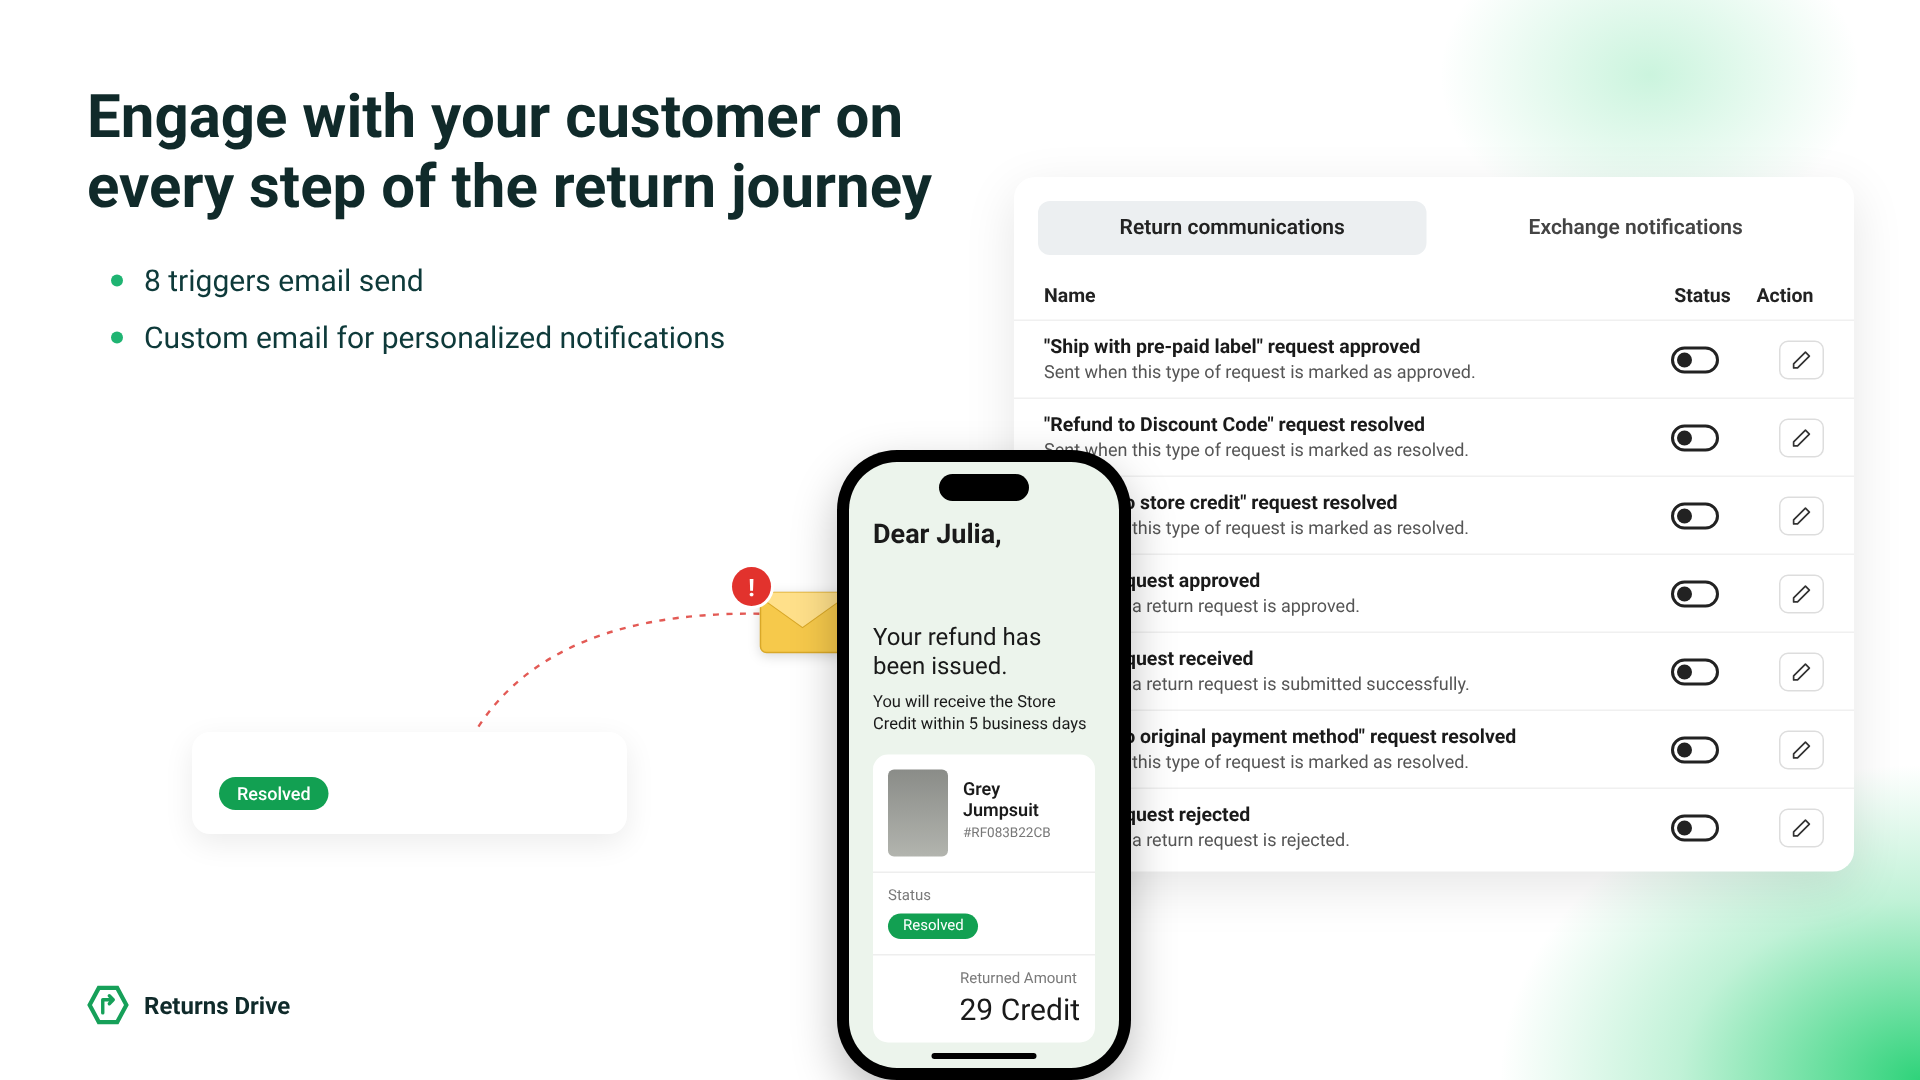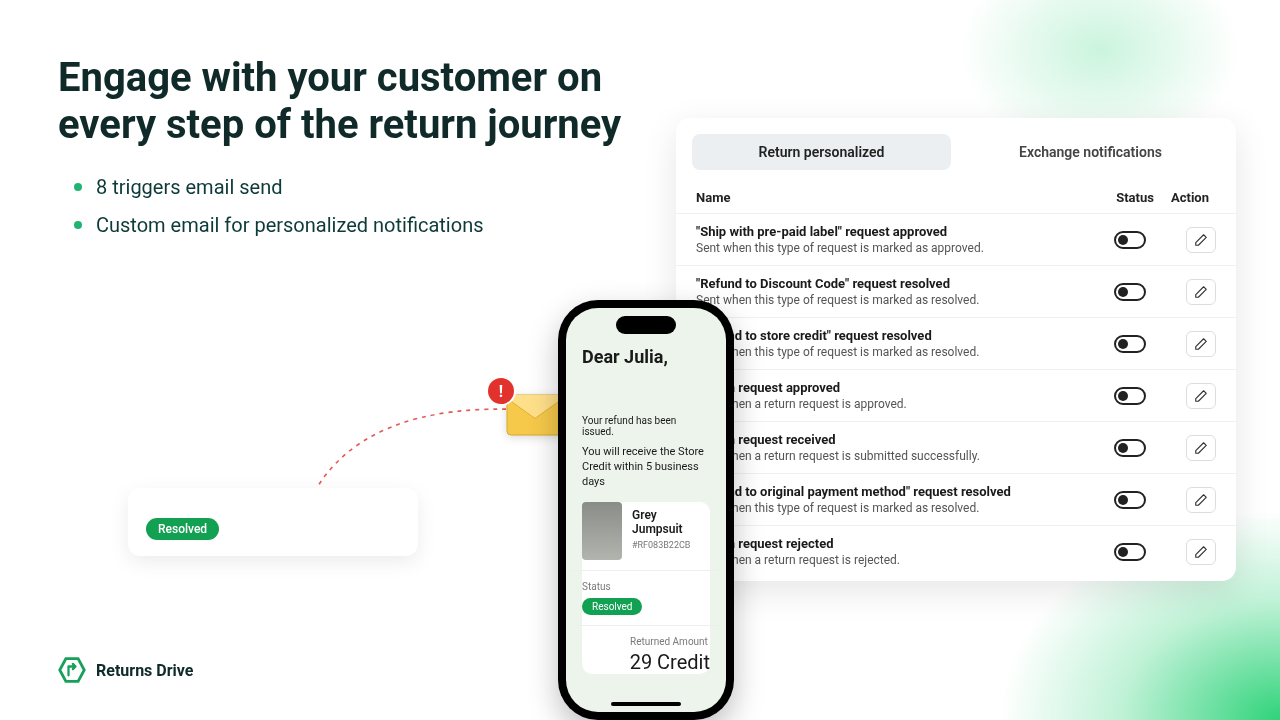--- a/index.html
+++ b/index.html
@@ -112,21 +112,21 @@
   font-size: 16px;
   font-weight: 700;
   box-shadow: 0 0 0 2px #fff;
 }
 
 
 .phone {
   position: absolute;
   left: 558px;
   top: 300px;
-  width: 176px;
+  width: 196px;
   height: 420px;
   background: #000;
   border-radius: 40px;
   padding: 8px;
   box-shadow: 0 12px 30px rgba(0,0,0,0.25);
   z-index: 5;
 }
 .phone-screen {
   background: #ecf4ec;
   border-radius: 32px;
@@ -143,25 +143,26 @@
   height: 18px;
   background: #000;
   border-radius: 12px;
 }
 .phone-content {
   padding: 38px 16px 10px 16px;
   font-size: 11px;
   color: #1a1a1a;
 }
 .dear { font-size: 18px; font-weight: 700; margin-bottom: 10px; }
-.refund-msg { font-size: 10px; margin-bottom: 8px; margin-top: 48px; }
+.refund-msg { font-size: 16px; margin-bottom: 8px; margin-top: 48px; }
 .refund-msg2 { font-size: 11px; line-height: 1.35; margin-bottom: 12px; }
 .product-card {
   background: #fff;
   border-radius: 10px;
+  padding: 10px;
 }
 .product-top { display: flex; gap: 10px; }
 .product-img {
   width: 40px; height: 58px;
   background: linear-gradient(#8a8c88, #b2b4ae);
   border-radius: 4px;
   flex-shrink: 0;
 }
 .product-name { font-size: 12px; font-weight: 600; margin-top: 6px; }
 .product-sku { font-size: 9px; color: #777; margin-top: 4px; }
@@ -326,21 +327,21 @@
           <div class="returned-amount-label">Returned Amount</div>
           <div class="returned-amount">29 Credit</div>
         </div>
       </div>
       <div class="home-indicator"></div>
     </div>
   </div>
 
   <div class="panel">
     <div class="tabs">
-      <div class="tab active">Return personalized</div>
+      <div class="tab active">Return communications</div>
       <div class="tab">Exchange notifications</div>
     </div>
     <div class="table-header">
       <div class="col-name">Name</div>
       <div class="col-status">Status</div>
       <div class="col-action">Action</div>
     </div>
     <div id="rows">
         <div class="row">
           <div class="row-text">

